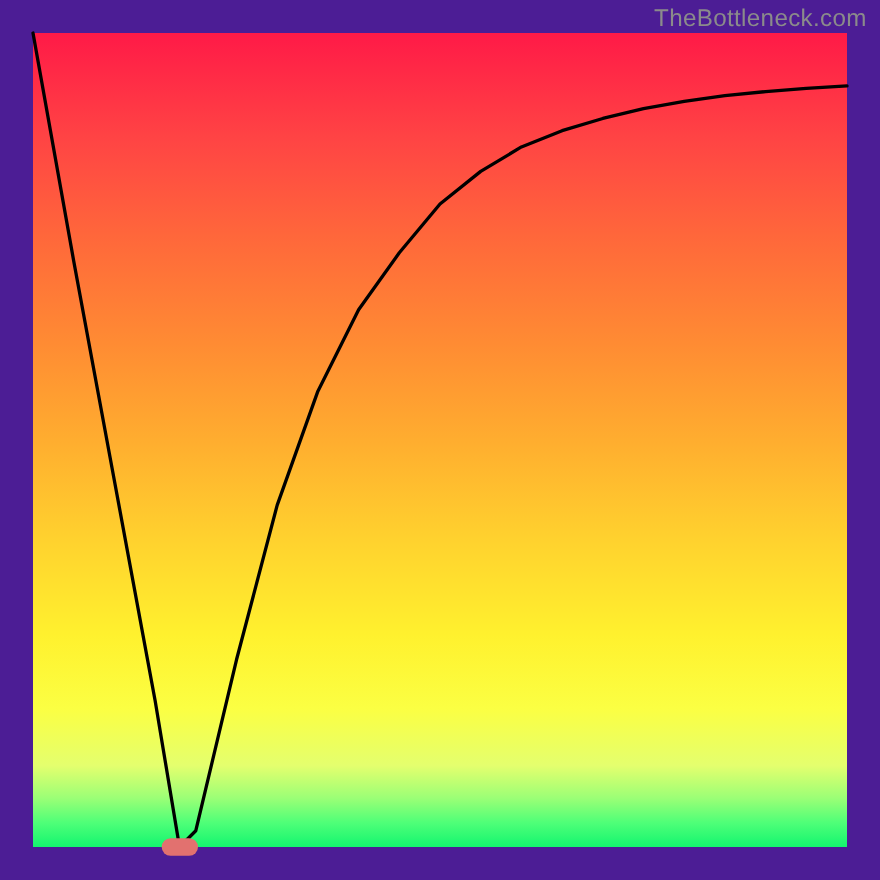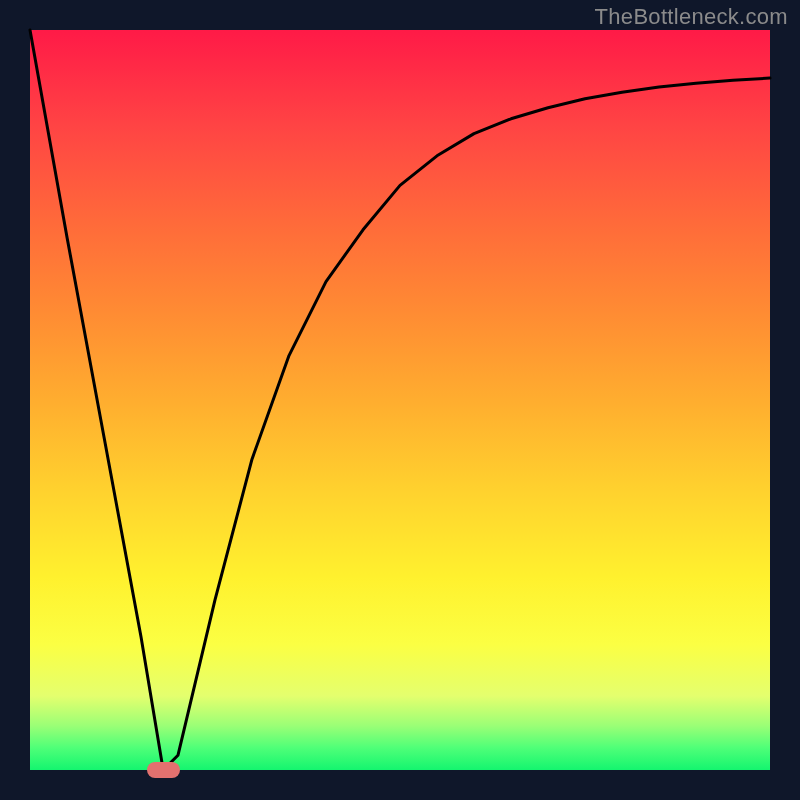--- a/index.html
+++ b/index.html
@@ -10,21 +10,21 @@
     overflow: hidden;
     background: #000;
     font-family: Arial, Helvetica, sans-serif;
   }
   .frame {
     position: absolute;
     top: 0;
     left: 0;
     width: 800px;
     height: 800px;
-    background: #0f172a;
+    background: #4c1d95;
   }
   .plot-area {
     position: absolute;
     top: 30px;
     left: 30px;
     width: 740px;
     height: 740px;
     background: linear-gradient(
       to bottom,
       #ff1a47 0%,

